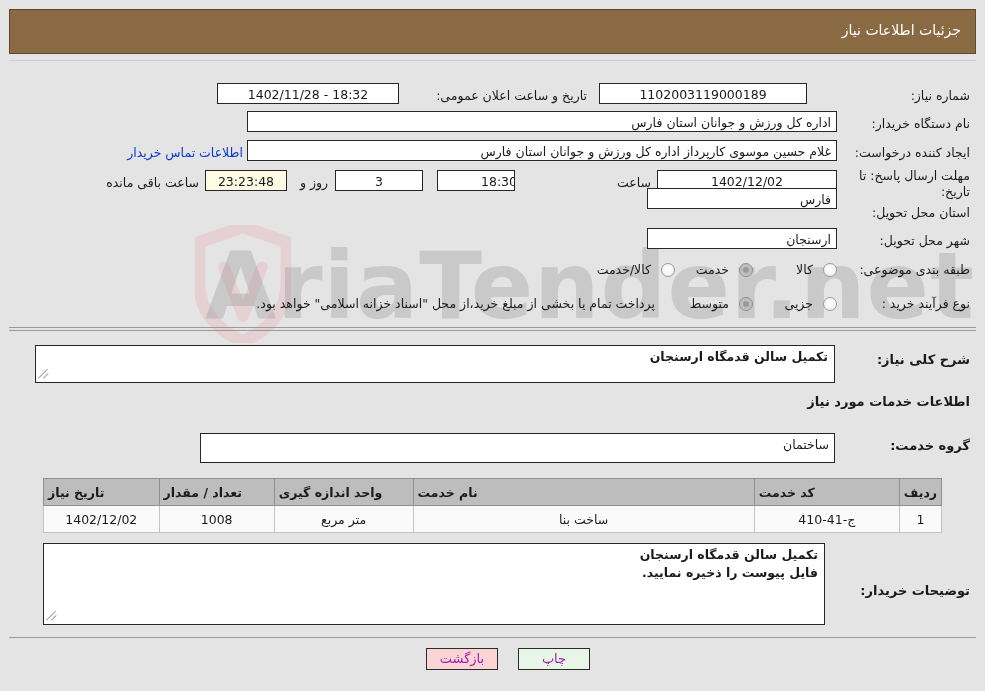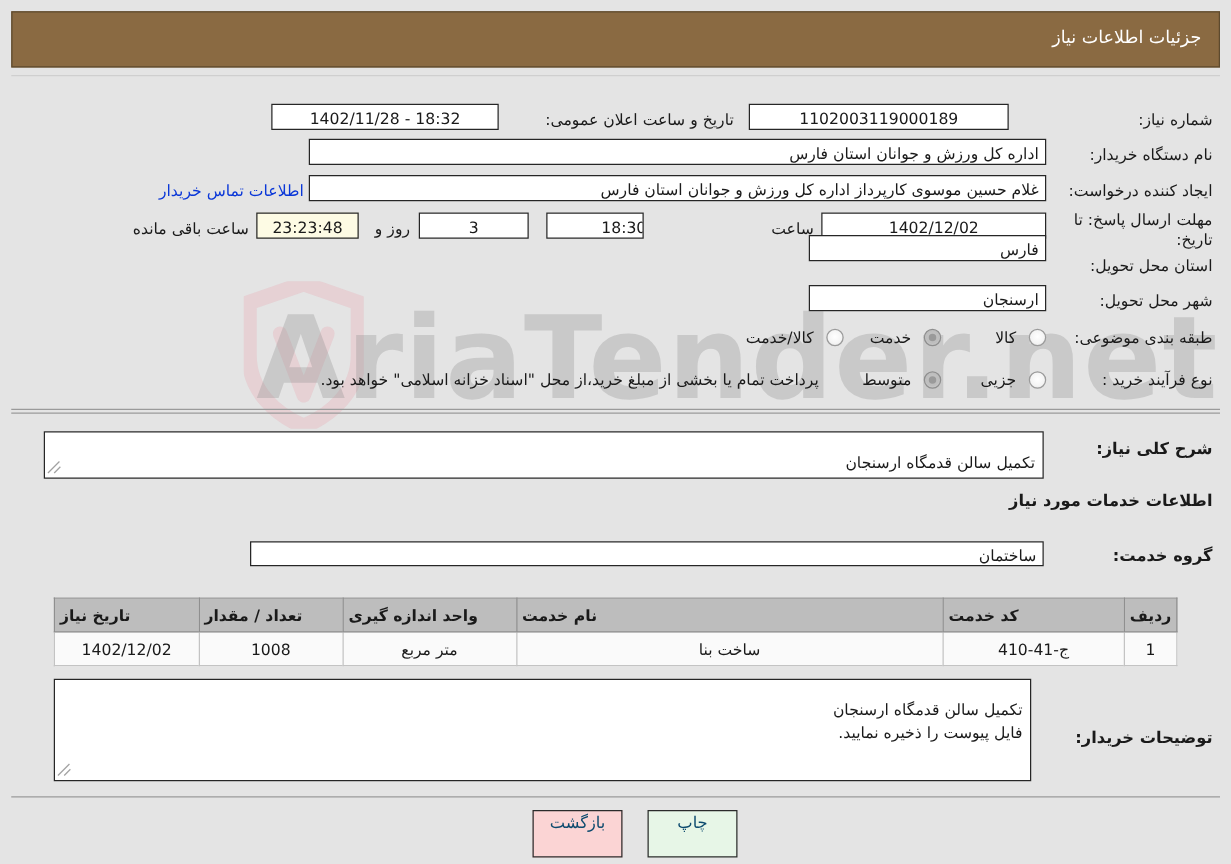--- a/index.html
+++ b/index.html
@@ -133,25 +133,26 @@
     background: #9a9a9a;
   }
 
   
   .ta {
     position: absolute;
     background: #ffffff;
     border: 1px solid #262626;
     font-size: 12.5px;
     color: #1a1a1a;
-    padding: 15px 6px 0 6px;
+    padding: 2px 6px 0 6px;
     line-height: 18px;
     text-align: right;
     overflow: hidden;
     z-index: 4;
+    font-weight: bold;
   }
   .ta .grip {
     position: absolute;
     left: 2px; bottom: 2px;
     width: 12px; height: 12px;
     opacity: 0.55;
   }
   .ta .grip i {
     display: block;
     position: absolute;
@@ -189,24 +190,24 @@
     text-align: center;
     font-size: 12.5px;
   }
   #items-table td.ltr { direction: ltr; }
 
   
   .btn {
     position: absolute;
     border: 1px solid #2b2b2b;
     font-size: 13px;
-    color: #0c4a6e;
+    color: #a21caf;
     text-align: center;
     line-height: 20px;
-    height: 38px;
+    height: 22px;
     cursor: pointer;
     z-index: 4;
   }
   .btn.print  { background: #e7f6e7; }
   .btn.back   { background: #fbd4d4; }
 </style>
 </head>
 <body>
 
 <div id="watermark">
@@ -272,21 +273,21 @@
   <span>تکمیل سالن قدمگاه ارسنجان</span>
   <span class="grip">
     <i style="width:13px; left:0; top:10px; transform:rotate(-45deg);"></i>
     <i style="width:7px; left:5px; top:10px; transform:rotate(-45deg);"></i>
   </span>
 </div>
 
 <div class="lbl bold" style="right:15px; top:394px;">اطلاعات خدمات مورد نیاز</div>
 
 <div class="lbl bold" style="right:15px; top:438px;">گروه خدمت:</div>
-<div class="fld right" style="right:150px; top:433px; width:635px; height:20px;">ساختمان</div>
+<div class="fld right" style="right:150px; top:433px; width:635px; height:30px;">ساختمان</div>
 
 <table id="items-table">
   <thead>
     <tr>
       <th style="width:36px;">ردیف</th>
       <th style="width:146px;">کد خدمت</th>
       <th style="width:345px;">نام خدمت</th>
       <th style="width:140px;">واحد اندازه گیری</th>
       <th style="width:116px;">تعداد / مقدار</th>
       <th style="width:116px;">تاریخ نیاز</th>

